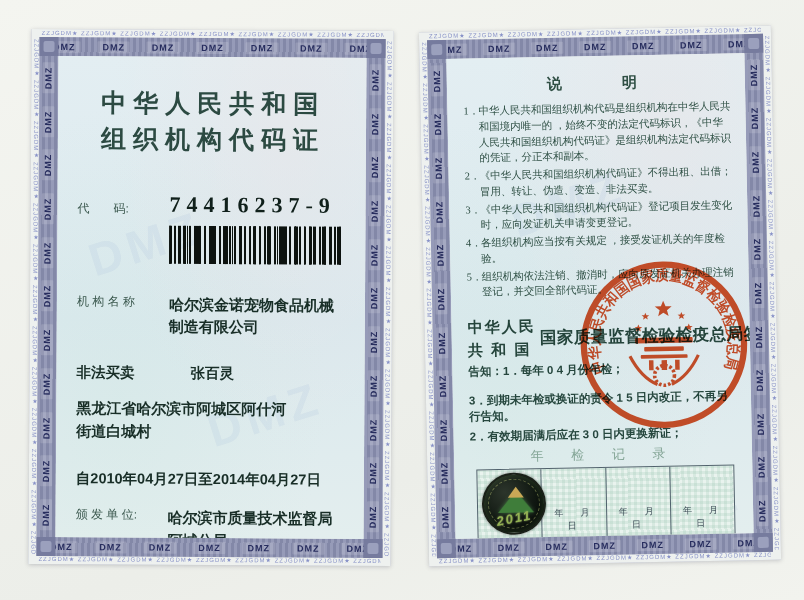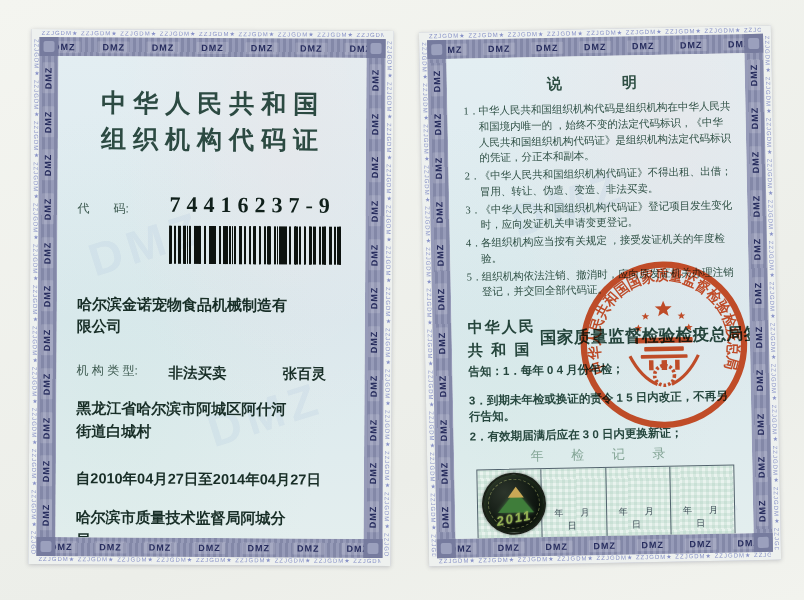--- a/index.html
+++ b/index.html
@@ -199,38 +199,39 @@
             <div>组织机构代码证</div>
           </div>
 
           <div class="code-row">
             <span class="flabel">代　　码:</span>
             <span class="code-value">74416237-9</span>
           </div>
           <div class="barcode"></div>
 
           <div class="field f-orgname">
+            <span class="flabel">机 构 名 称</span>
             <span class="fvalue">哈尔滨金诺宠物食品机械制造有限公司</span>
           </div>
 
           <div class="field f-orgtype">
-            <span class="flabel">机 构 类 型:</span>
             <span class="fvalue nowrap">非法买卖</span>
             <span class="fvalue nowrap legal-person">张百灵</span>
           </div>
 
           <div class="field f-address">
             <span class="fvalue">黑龙江省哈尔滨市阿城区阿什河街道白城村</span>
           </div>
 
           <div class="field f-valid">
             <span class="fvalue nowrap">自2010年04月27日至2014年04月27日</span>
           </div>
 
           <div class="field f-issuer">
+            <span class="flabel">颁 发 单 位:</span>
             <span class="fvalue">哈尔滨市质量技术监督局阿城分局</span>
           </div>
 
         </div>
       </div>
     </div>
   </div>
 
   <div class="page page-right">
     <div class="page-inner">

